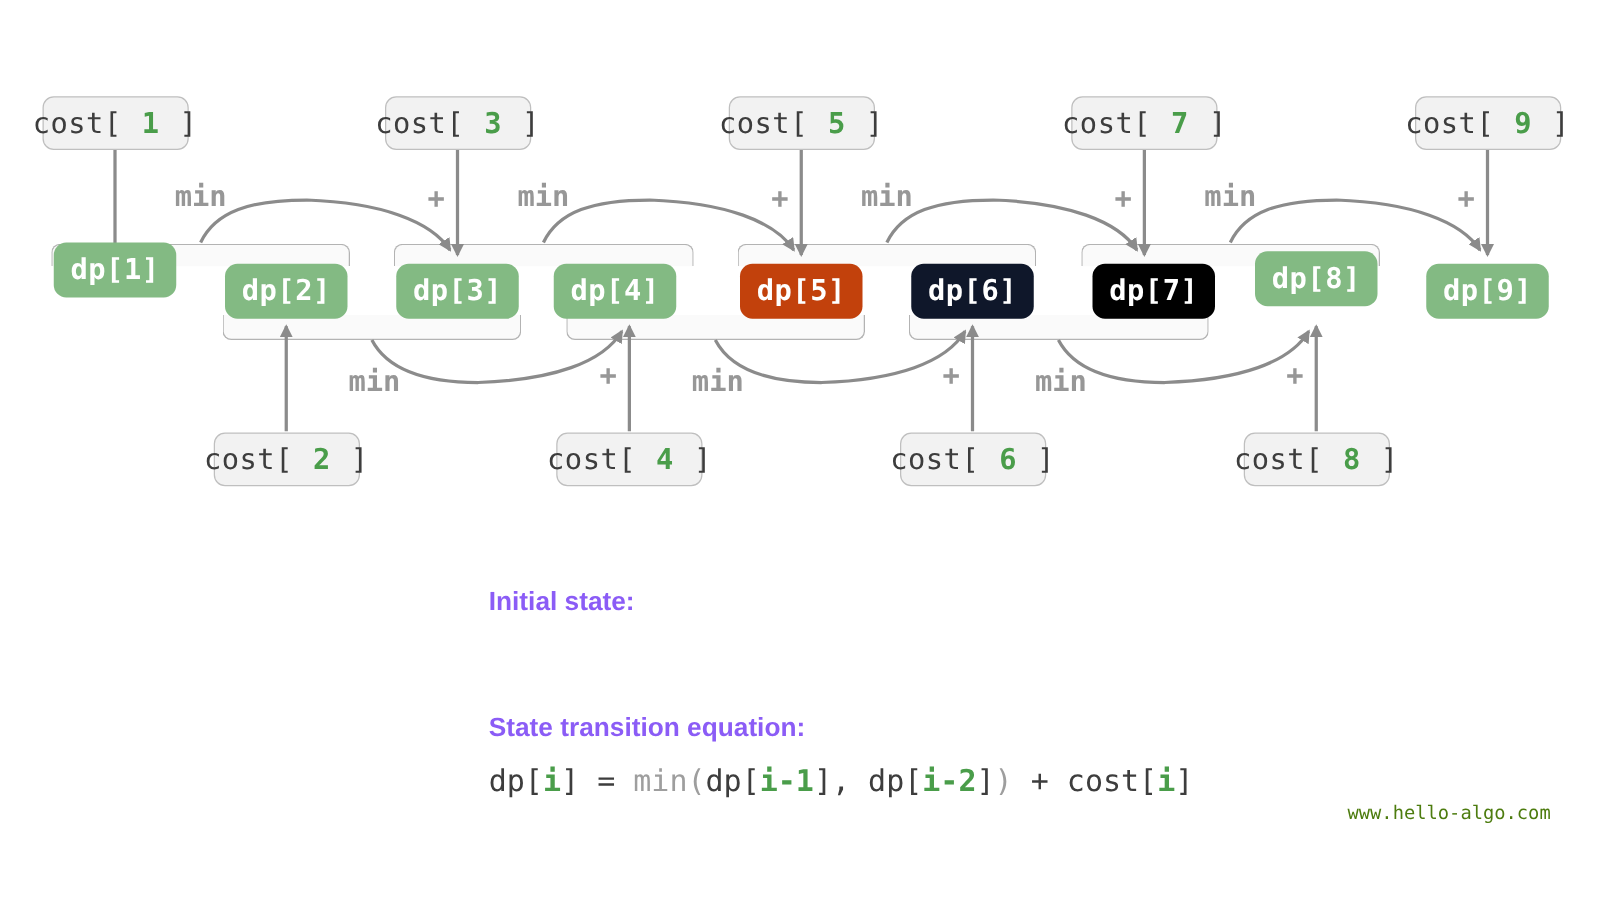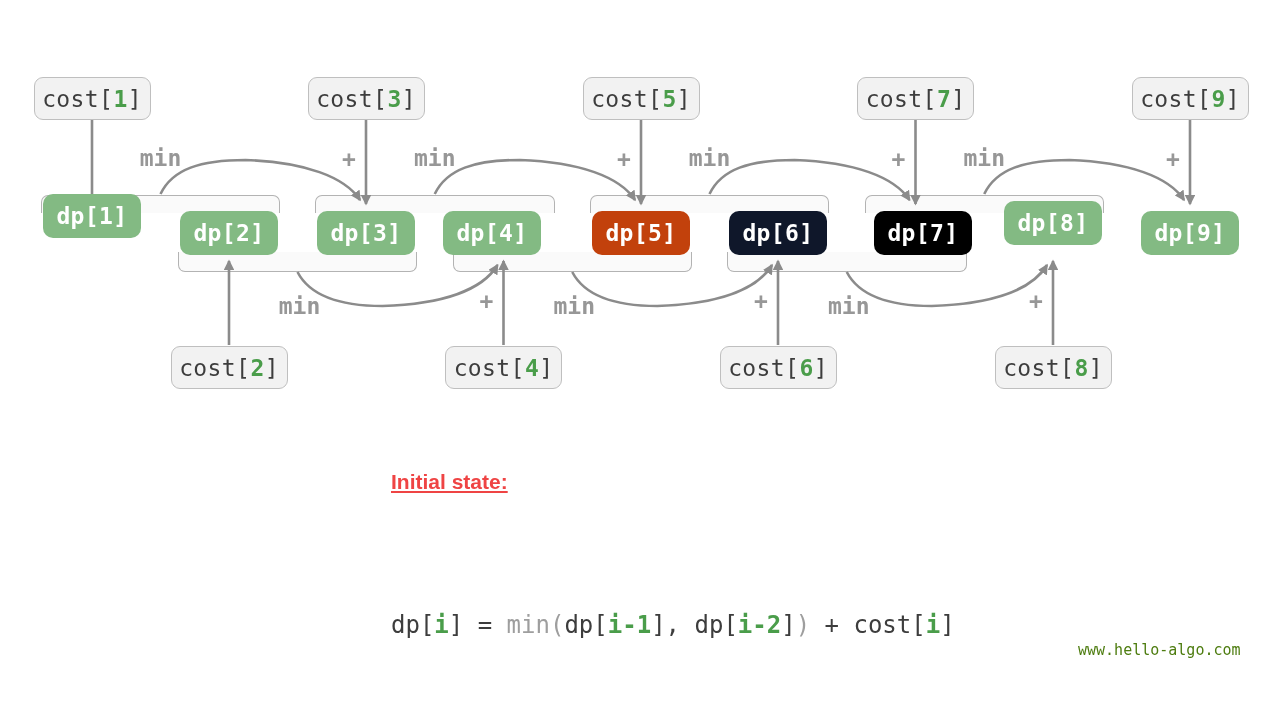--- a/index.html
+++ b/index.html
@@ -9,37 +9,37 @@
   }
   .dp-box{
     position:absolute;width:98px;height:44px;border-radius:10px;
     display:flex;align-items:center;justify-content:center;
     color:#ffffff;font:700 23px "DejaVu Sans Mono",monospace;letter-spacing:0.4px;
   }
   .cost-box{
     position:absolute;width:117px;height:43px;border-radius:9px;
     display:flex;align-items:center;justify-content:center;
     font:500 23px "DejaVu Sans Mono",monospace;letter-spacing:0.4px;
-    background:#f2f2f2;border:1.5px solid #bfbfbf;box-sizing:border-box;color:#3d3d3d;
+    background:#f2f2f2;border:1.5px solid #bfbfbf;box-sizing:border-box;color:#3d3d3d;gap:16px;
   }
   .bracket-top{
     position:absolute;height:18px;background:#fafafa;box-sizing:border-box;
     border:1.5px solid #b3b3b3;border-bottom:none;border-radius:7px 7px 0 0;
   }
   .bracket-bottom{
     position:absolute;height:20px;background:#fafafa;box-sizing:border-box;
     border:1.5px solid #b3b3b3;border-top:none;border-radius:0 0 7px 7px;
   }
   .op-label{
     position:absolute;transform:translate(-50%,-50%);
     font:700 23px "DejaVu Sans Mono",monospace;color:#979797;white-space:pre;
   }
   #arrows{position:absolute;left:0;top:0;width:1280px;height:720px;}
   .eq-title{
-    position:absolute;font:700 21px "Liberation Sans",sans-serif;color:#ef4444;white-space:pre;text-decoration:underline;
+    position:absolute;font:700 21px "Liberation Sans",sans-serif;color:#8b5cf6;white-space:pre;
   }
   .eq-line{
     position:absolute;font:400 24px "DejaVu Sans Mono",monospace;color:#3d3d3d;white-space:pre;
     letter-spacing:0px;
   }
   .tk-d{color:#3d3d3d;}
   .tk-g{color:#4a9d4a;font-weight:700;}
   .tk-y{color:#9e9e9e;}
   .num-g{color:#4a9d4a;font-weight:700;}
   #watermark{
@@ -156,16 +156,17 @@
       <div class="op-label" style="left: 299.5px; top: 306px;">min</div>
       <div class="op-label" style="left: 486.5px; top: 301px;">+</div>
       <div class="op-label" style="left: 574.25px; top: 306px;">min</div>
       <div class="op-label" style="left: 761px; top: 301px;">+</div>
       <div class="op-label" style="left: 848.75px; top: 306px;">min</div>
       <div class="op-label" style="left: 1036px; top: 301px;">+</div>
     </div>
 
   <div class="eq-title" style="left:391px;top:470px">Initial state:</div>
 
+  <div class="eq-title" style="left:391px;top:571px">State transition equation:</div>
   <div class="eq-line" style="left:391px;top:611px" id="eq-line-2"><span class="tk-d">dp[</span><span class="tk-g">i</span><span class="tk-d">] = </span><span class="tk-y">min</span><span class="tk-y">(</span><span class="tk-d">dp[</span><span class="tk-g">i-1</span><span class="tk-d">], dp[</span><span class="tk-g">i-2</span><span class="tk-d">]</span><span class="tk-y">)</span><span class="tk-d"> + cost[</span><span class="tk-g">i</span><span class="tk-d">]</span></div>
 
   <div id="watermark">www.hello-algo.com</div>
 </div>
 
 </body></html>

